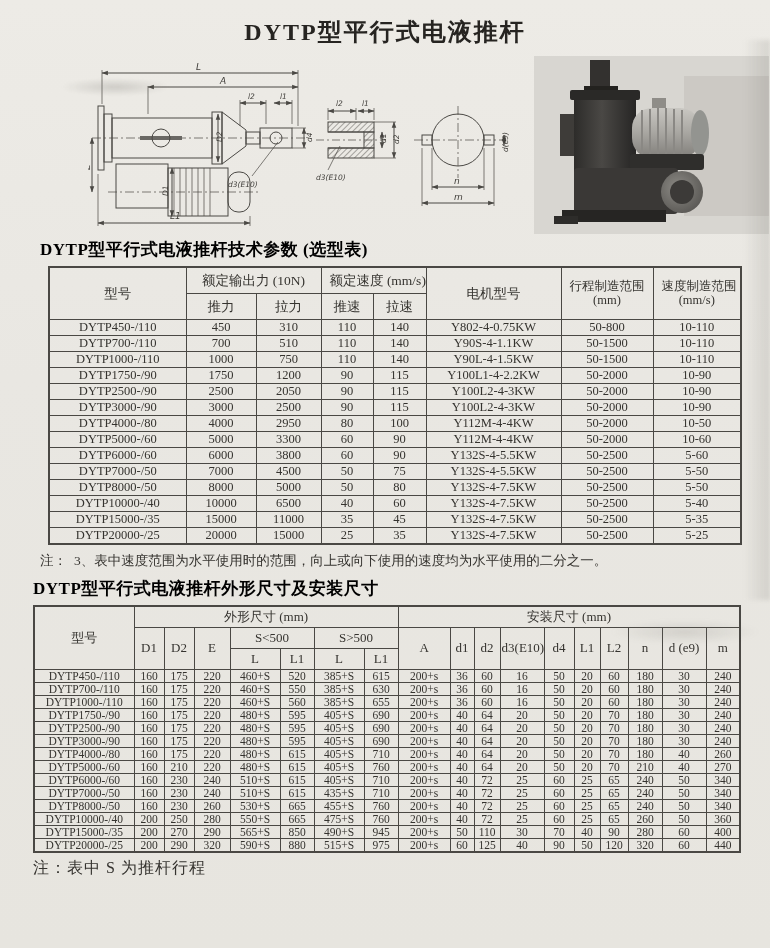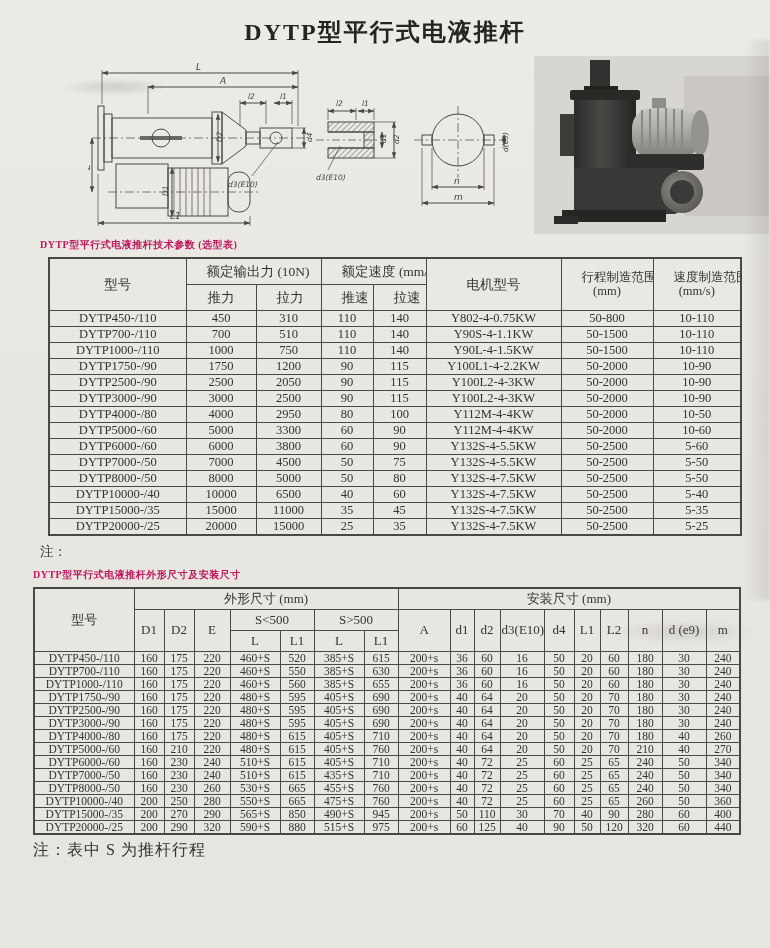--- a/index.html
+++ b/index.html
@@ -24,32 +24,32 @@
   }
 
   .figure-row {
     display:flex; align-items:flex-start;
     margin:8px 0 2px 0; padding-left:88px; height:178px;
   }
   .drawing { flex:0 0 auto; }
   .photo   { flex:0 0 auto; margin-left:6px; }
 
   .section-title {
-    font-size:10px; font-weight:bold; color:#be185d; letter-spacing:.5px;
+    font-size:17px; font-weight:bold; color:#000000; letter-spacing:.5px;
   }
   .section-title.t1 { margin:4px 0 5px 40px; }
   .section-title.t2 { margin:8px 0 5px 33px; }
 
   table { border-collapse:collapse; table-layout:fixed; background:transparent; }
   th,td {
     border:1px solid #4a4844; text-align:center; vertical-align:middle;
     color:#35332f; font-weight:normal; overflow:hidden; white-space:nowrap;
   }
   table.params { margin-left:48px; width:692px; border:2px solid #4a4844; font-size:13px; }
-  table.params th { font-size:13.5px; height:26px; line-height:15px; padding:1px 20px; }
+  table.params th { font-size:13.5px; height:26px; line-height:15px; padding:1px 8px; }
   table.params td { height:14.5px; font-size:12.5px; padding:0 2px; }
 
   table.dims { margin-left:33px; width:707px; border:2px solid #4a4844; font-size:12px; }
   table.dims th { font-size:13px; height:21px; padding:0 1px; }
   table.dims td { height:13px; font-size:11.5px; padding:0 1px; }
 
   .unit-line { font-size:12.5px; line-height:14px;text-align:center; }
 
   .notes {
     display:grid; grid-template-columns:34px 1fr;
@@ -429,20 +429,21 @@
         <td>Y132S-4-7.5KW</td>
         <td>50-2500</td>
         <td>5-25</td>
       </tr>
     </tbody>
 </table>
 
 <div class="notes">
   <div class="note-label">注：</div>
   <div class="note-items">
+    <div class="note-item">3、表中速度范围为水平使用时的范围，向上或向下使用的速度均为水平使用的二分之一。</div>
   </div>
 </div>
 
 <div class="section-title t2">DYTP型平行式电液推杆外形尺寸及安装尺寸</div>
 
 <table class="dims">
   <colgroup>
     <col style="width:100px">
       <col style="width:30px">
       <col style="width:30px">

